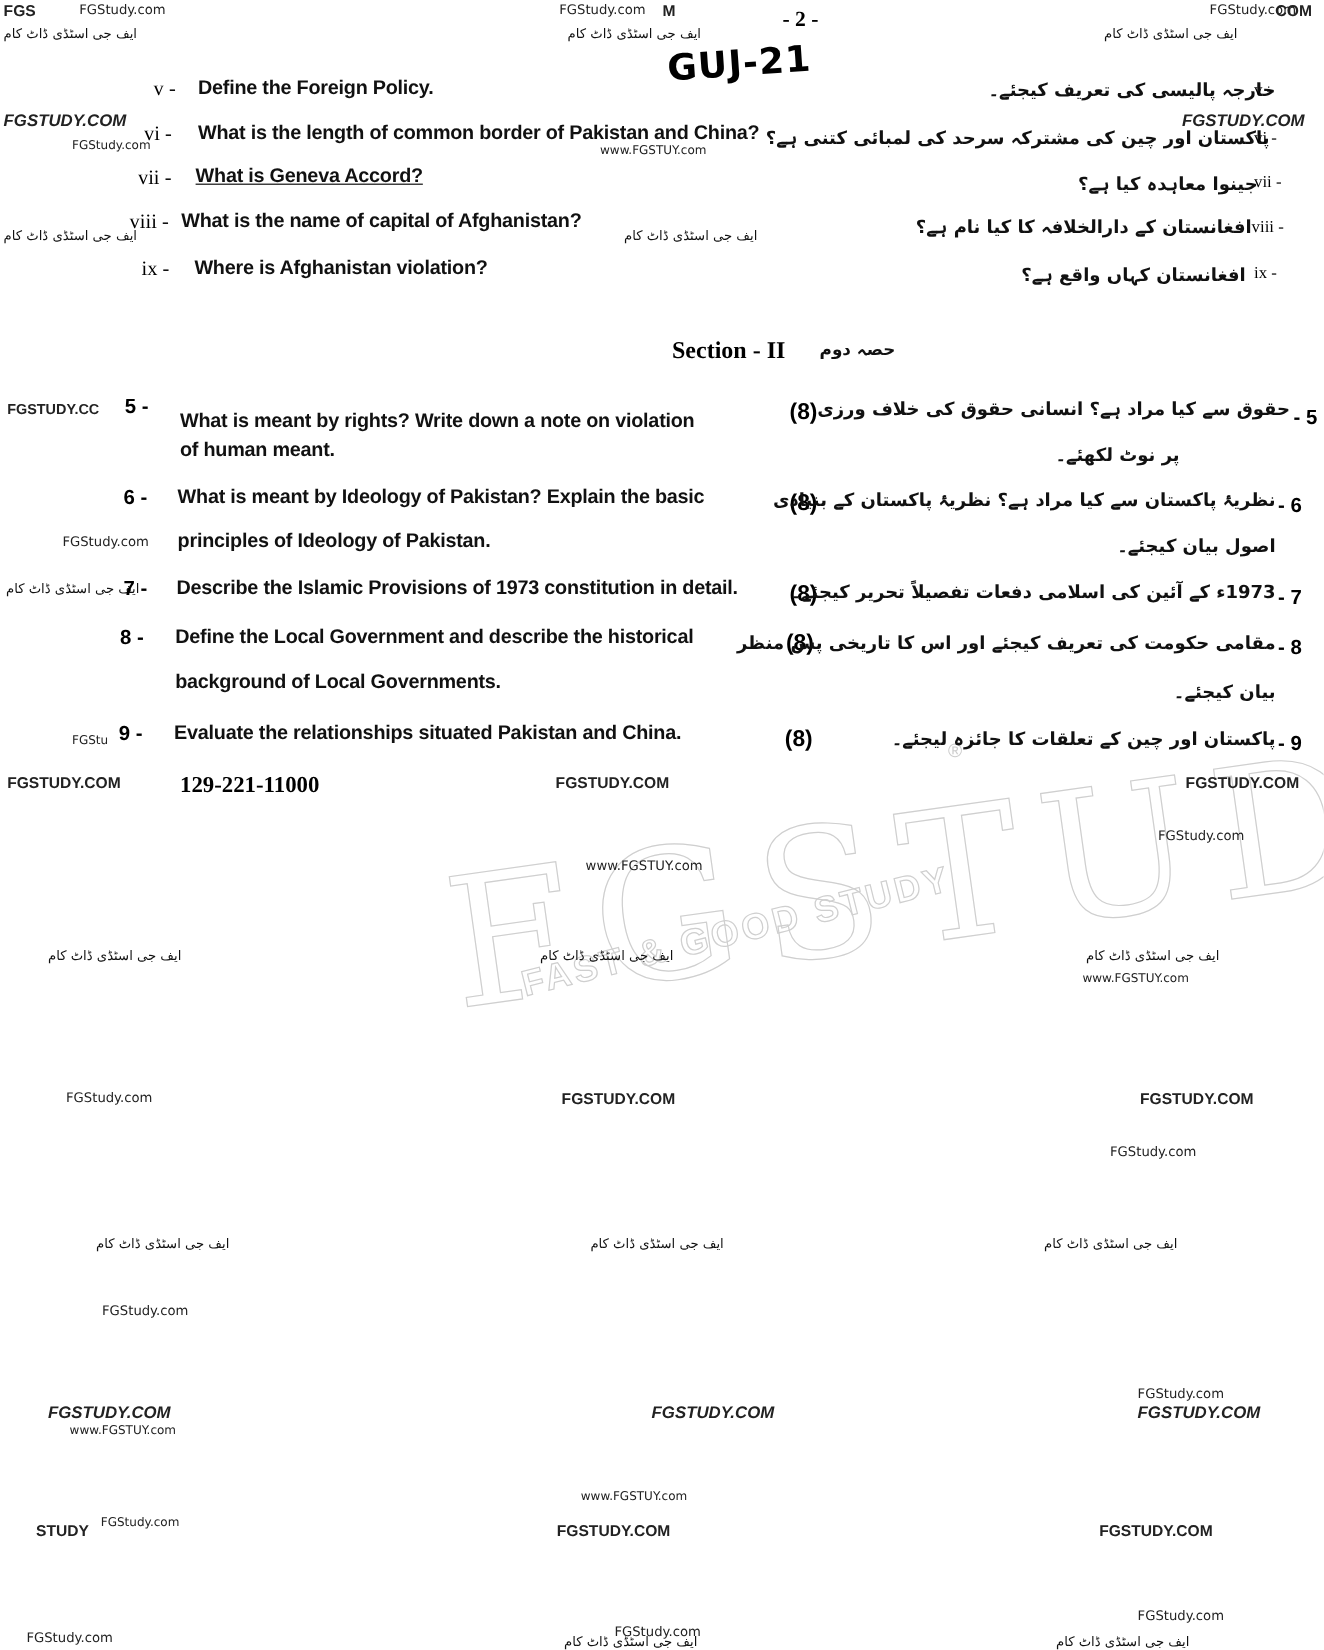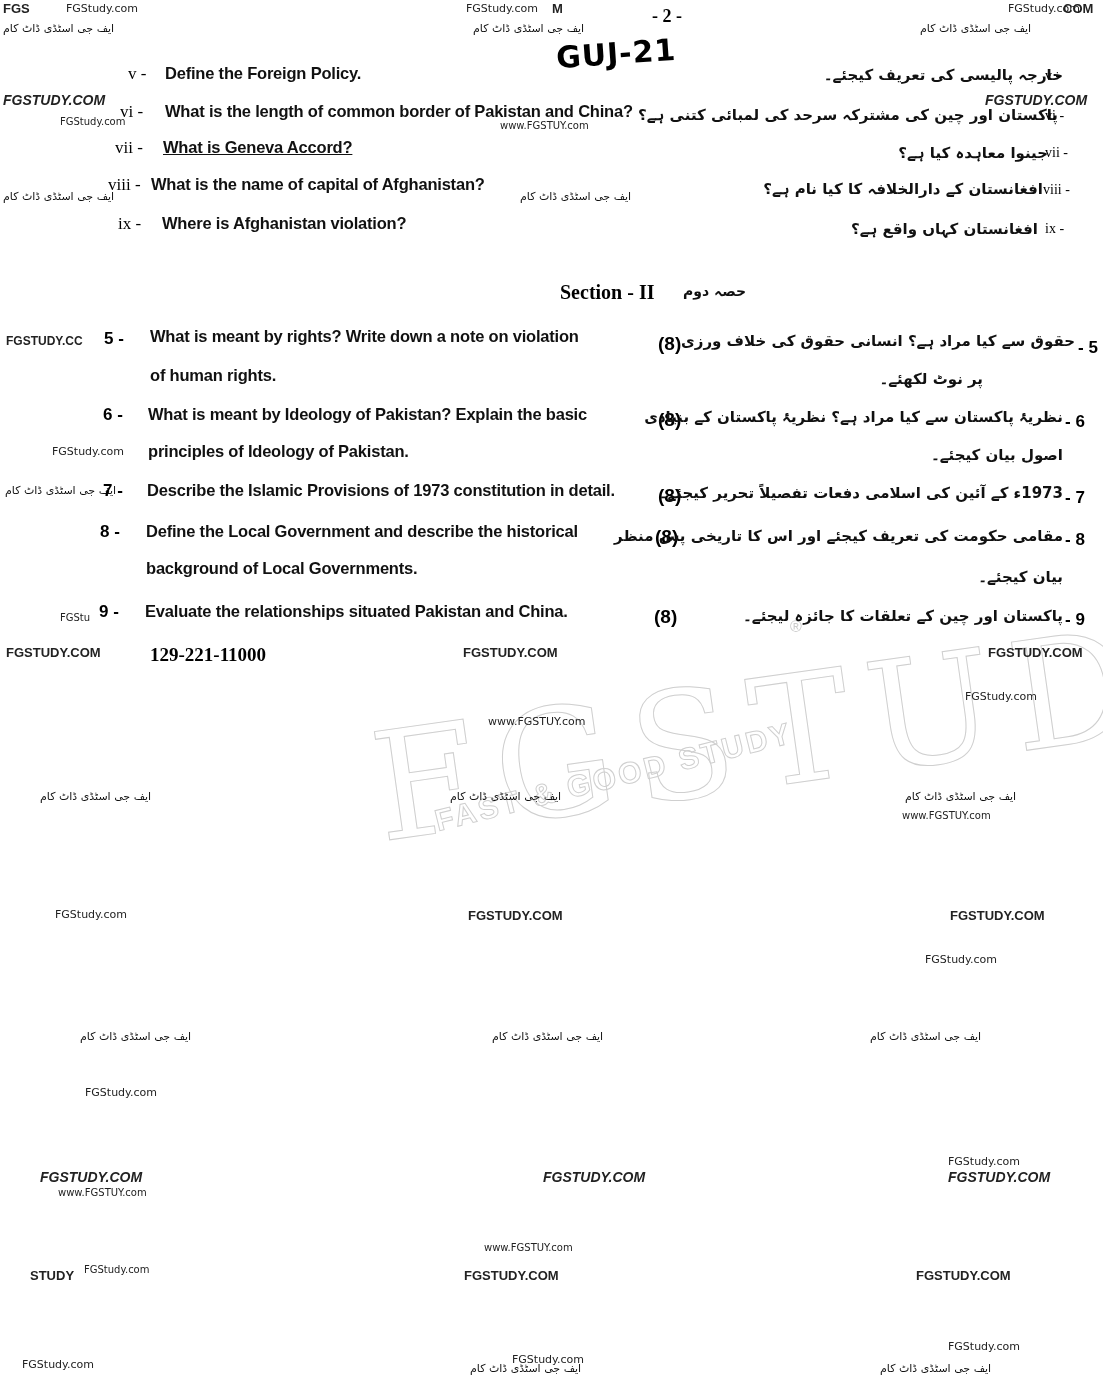--- a/index.html
+++ b/index.html
@@ -71,22 +71,22 @@
 <div class="abs q-num" style="left:118px; top:214px;">ix -</div>
 <div class="abs q-text" style="left:162px; top:214px;">Where is Afghanistan violation?</div>
 <div class="abs urdu" style="right:65px; top:220px;">افغانستان کہاں واقع ہے؟</div>
 <div class="abs q-num" style="left:1045px; top:221px; font-size:14px;">ix -</div>
 
 <div class="abs section-title" style="left:560px; top:281px;">Section - II</div>
 <div class="abs urdu" style="left:683px; top:283px; font-size:14px;">حصہ دوم</div>
 
 <div class="abs wm-bold" style="left:6px; top:334px; font-size:12px;">FGSTUDY.CC</div>
 <div class="abs num-b" style="left:104px; top:329px;">5 -</div>
-<div class="abs q-text" style="left:150px; top:327px;">What is meant by rights? Write down a note on violation</div>
-<div class="abs q-text" style="left:150px; top:366px;">of human rights.</div>
+<div class="abs q-text" style="left:150px; top:342px;">What is meant by rights? Write down a note on violation</div>
+<div class="abs q-text" style="left:150px; top:366px;">of human meant.</div>
 <div class="abs marks" style="left:658px; top:333px;">(8)</div>
 <div class="abs urdu" style="right:28px; top:332px;">حقوق سے کیا مراد ہے؟ انسانی حقوق کی خلاف ورزی</div>
 <div class="abs urdu" style="right:120px; top:370px;">پر نوٹ لکھئے۔</div>
 <div class="abs num-b" style="left:1078px; top:338px; direction:rtl;">5 -</div>
 
 <div class="abs num-b" style="left:103px; top:405px;">6 -</div>
 <div class="abs q-text" style="left:148px; top:405px;">What is meant by Ideology of Pakistan? Explain the basic</div>
 <div class="abs wm-small" style="left:52px; top:445px;">FGStudy.com</div>
 <div class="abs q-text" style="left:148px; top:442px;">principles of Ideology of Pakistan.</div>
 <div class="abs marks" style="left:658px; top:409px;">(8)</div>

